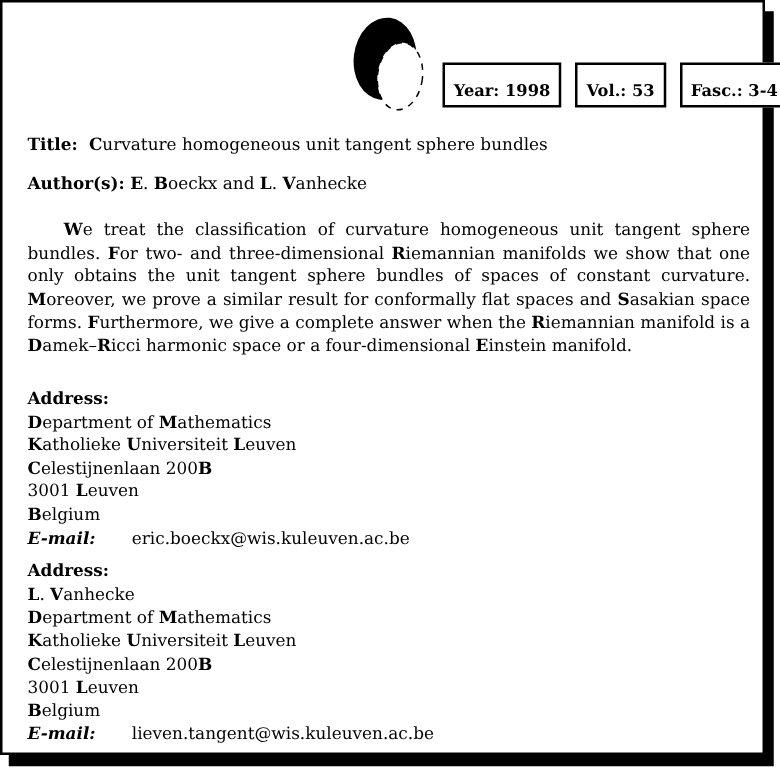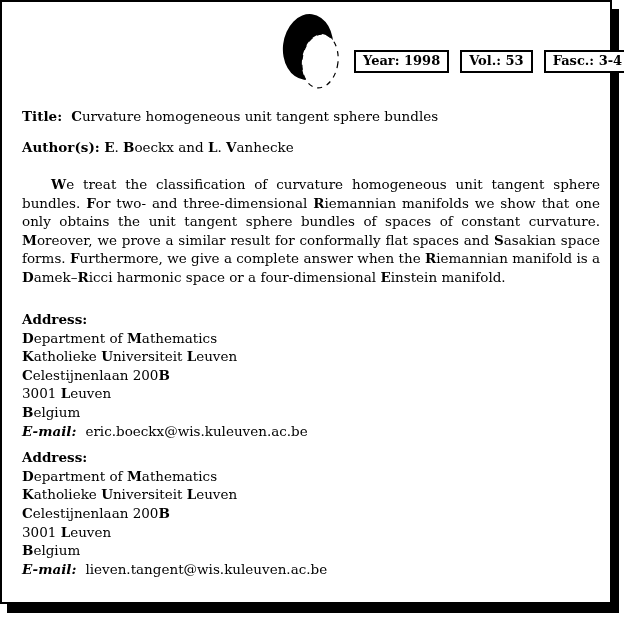--- a/index.html
+++ b/index.html
@@ -36,21 +36,21 @@
     position: absolute;
     left: 354px;
     top: 50px;
     display: flex;
     gap: 11px;
     white-space: nowrap;
   }
   .badge {
     border: 2px solid #000000;
     background: #ffffff;
-    padding: 1px 7px 2px 7px;
+    padding: 14px 7px 2px 7px;
     font-weight: bold;
     font-size: 13px;
     line-height: 16px;
   }
   .content {
     position: absolute;
     left: 22px;
     top: 108px;
     width: 578px;
     font-size: 13.5px;
@@ -82,21 +82,21 @@
     margin-top: 24px;
   }
   .address.second {
     margin-top: 8px;
   }
   .email-label {
     font-weight: bold;
     font-style: italic;
   }
   .email-value {
-    margin-left: 9px;
+    margin-left: 29px;
   }
   b { font-weight: bold; }
 </style>
 </head>
 <body>
 
 <div class="sheet"></div>
 
 <svg class="logo" viewBox="0 0 60 78" aria-hidden="true">
   <ellipse cx="27" cy="36" rx="25" ry="33" fill="#000000" transform="rotate(7 27 36)"></ellipse>
@@ -129,20 +129,21 @@
     <div><b>C</b>elestijnenlaan 200<b>B</b></div>
     <div>3001 <b>L</b>euven</div>
     <div><b>B</b>elgium</div>
     <div>
       <span class="email-label">E-mail:</span><span class="email-value">eric.boeckx@wis.kuleuven.ac.be</span>
     </div>
   </div>
 
   <div class="address second">
     <div class="label">Address:</div>
+    <div><b>L</b>. <b>V</b>anhecke</div>
     <div><b>D</b>epartment of <b>M</b>athematics</div>
     <div><b>K</b>atholieke <b>U</b>niversiteit <b>L</b>euven</div>
     <div><b>C</b>elestijnenlaan 200<b>B</b></div>
     <div>3001 <b>L</b>euven</div>
     <div><b>B</b>elgium</div>
     <div>
       <span class="email-label">E-mail:</span><span class="email-value">lieven.tangent@wis.kuleuven.ac.be</span>
     </div>
   </div>
 

